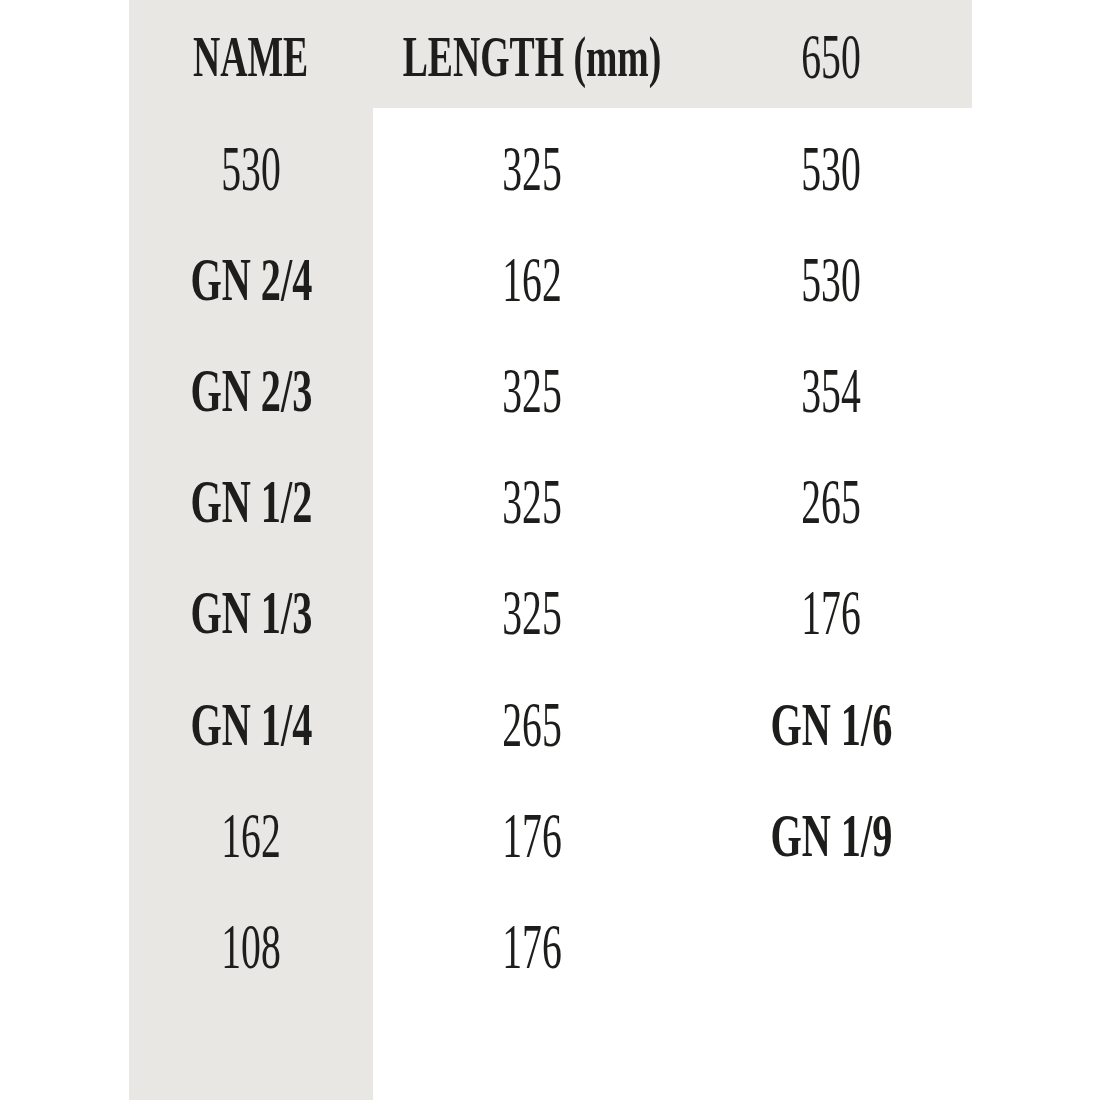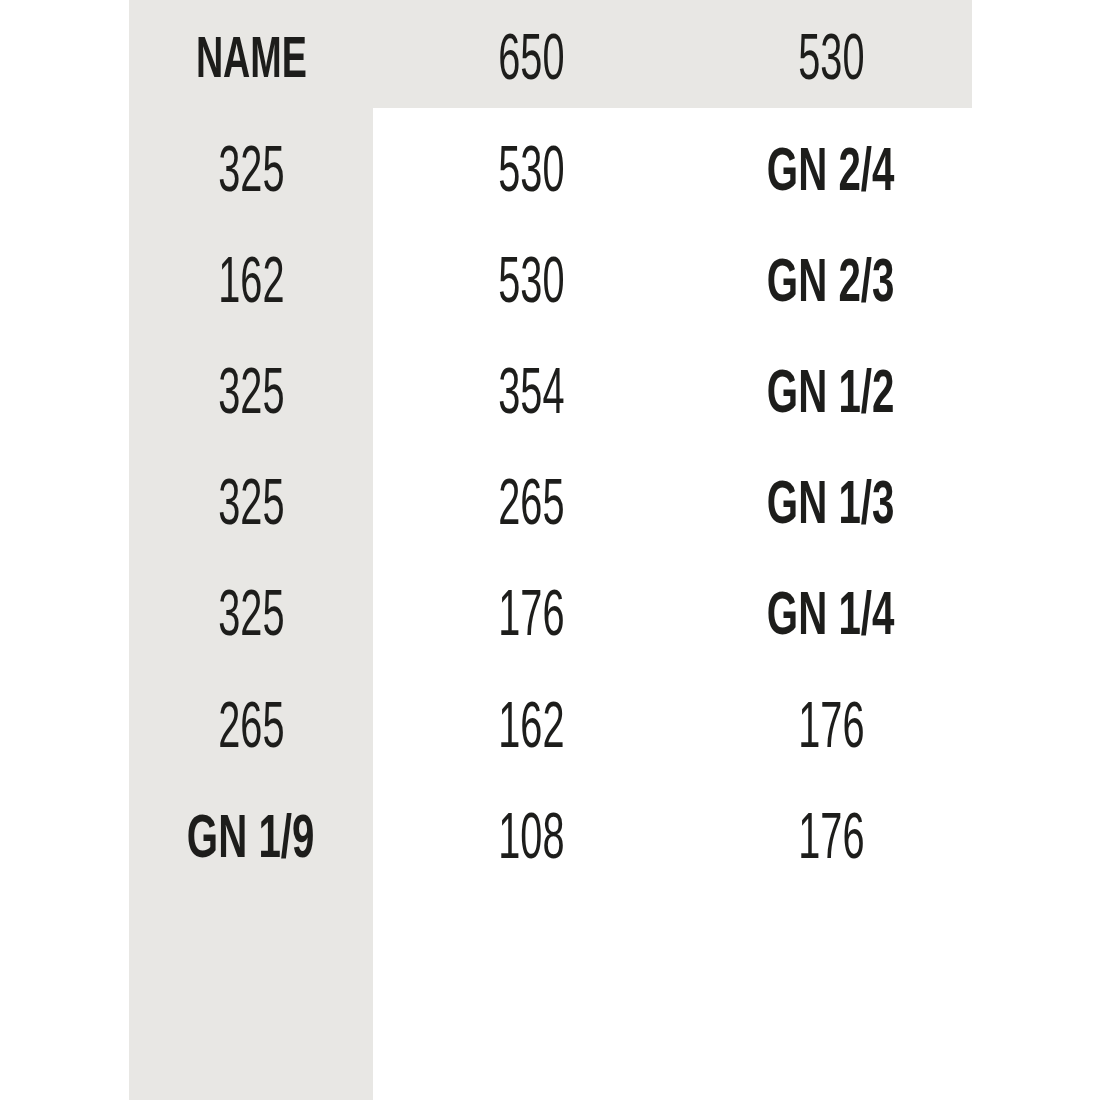--- a/index.html
+++ b/index.html
@@ -29,20 +29,21 @@
     left:0; top:0; width:843px;
     display:grid;
     grid-template-columns:244px 317px 282px;
     grid-template-rows:113px repeat(9, 111.2px);
   }
   .cell{
     display:flex;
     align-items:center;
     justify-content:center;
     overflow:visible;
+    font-family:Liberation Serif, serif;
   }
   .txt{
     display:inline-block;
     white-space:nowrap;
     transform:scaleX(0.66);
   }
   .hdr .txt{
     font-size:58px;
     font-weight:700;
     transform:scaleX(0.65);
@@ -60,20 +61,23 @@
 </style>
 </head>
 <body>
 
 <div class="spec-table">
   <div class="white-panel"></div>
   <div class="grid">
 
     <div class="cell hdr">
       <span class="txt">NAME</span>
+    </div>
+    <div class="cell hdr">
+      <span class="txt">LENGTH (mm)</span>
     </div>
 
     <div class="cell num">
       <span class="txt">650</span>
     </div>
     <div class="cell num">
       <span class="txt">530</span>
     </div>
 
     <div class="cell num">
@@ -123,20 +127,23 @@
       <span class="txt">176</span>
     </div>
 
     <div class="cell name">
       <span class="txt">GN 1/4</span>
     </div>
     <div class="cell num">
       <span class="txt">265</span>
     </div>
 
+    <div class="cell name">
+      <span class="txt">GN 1/6</span>
+    </div>
     <div class="cell num">
       <span class="txt">162</span>
     </div>
     <div class="cell num">
       <span class="txt">176</span>
     </div>
 
     <div class="cell name">
       <span class="txt">GN 1/9</span>
     </div>

